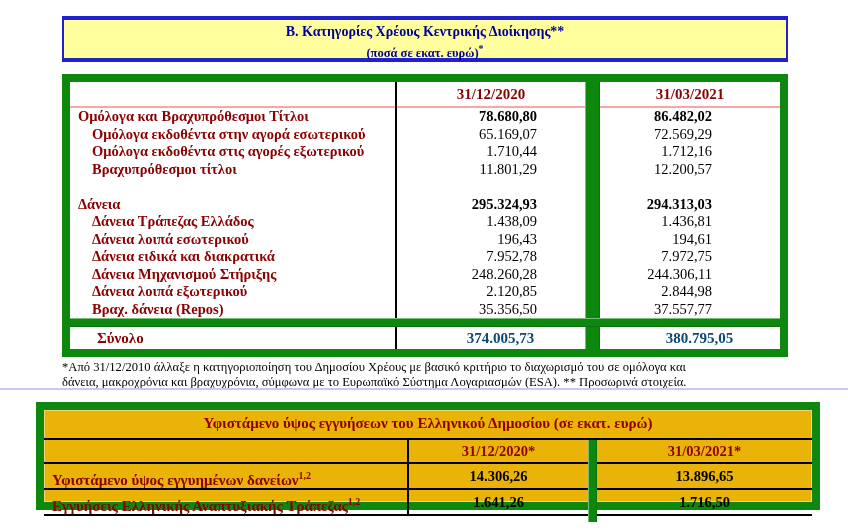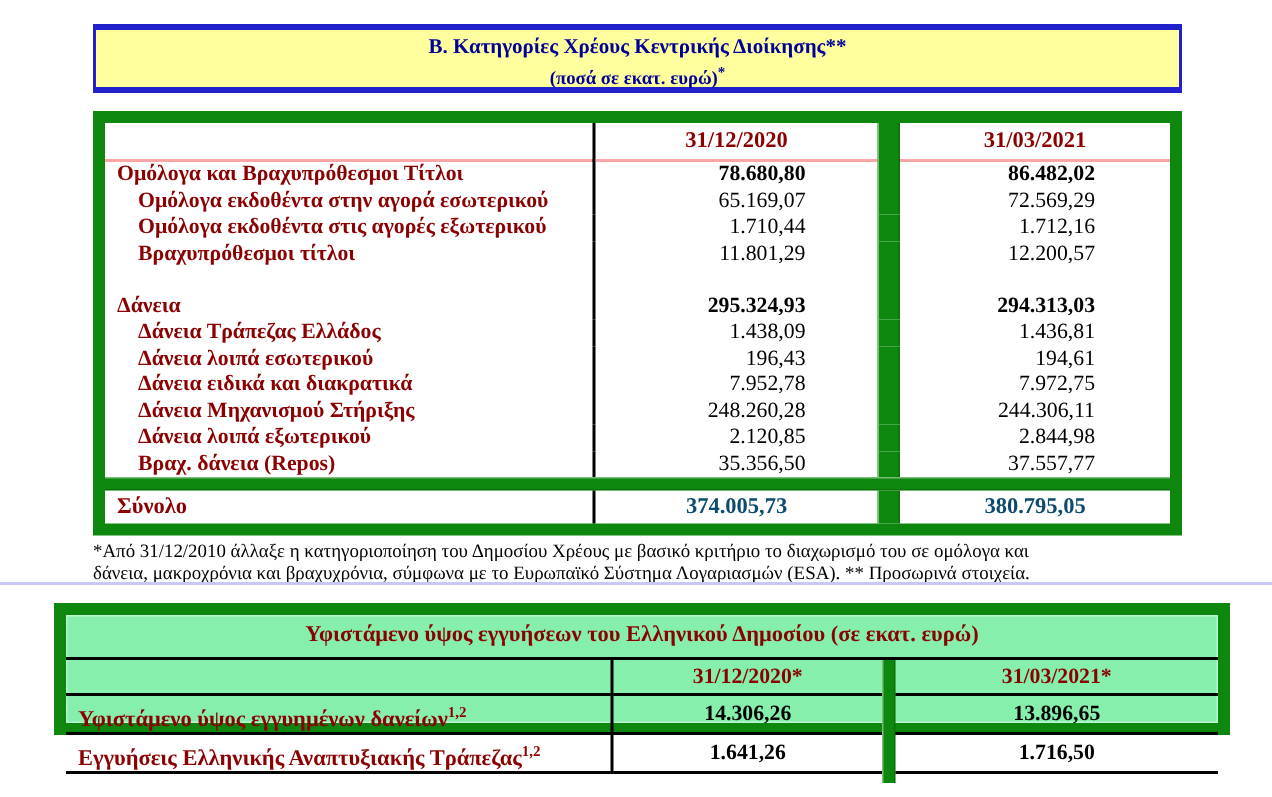--- a/index.html
+++ b/index.html
@@ -27,37 +27,37 @@
   .head .cell{height:100%;line-height:24px;border-bottom:2px solid #fca5a5;}
   .head .vline{border-bottom:2px solid #000;}
   .hdate{font-weight:bold;color:#8B0000;font-size:15px;text-align:center;}
   .body-row{height:17.5px;}
   .body-row .cell{height:100%;line-height:17.5px;font-size:14.5px;}
   .lbl{color:#8B0000;font-weight:bold;padding-left:8px;text-align:left;}
   .lbl.ind{padding-left:22px;}
   .val{color:#000000;text-align:right;}
   .val.b{font-weight:bold;}
   .v2020{padding-right:48px;}
-  .v2021{padding-right:50px;}
+  .v2021{padding-right:68px;}
   .hband{width:710px;height:9px;background:#0d870d;
          box-shadow:inset 0 1px 0 rgba(255,255,255,.45), inset 0 -1px 0 rgba(0,0,0,.15);}
   .total{height:22px;}
-  .total .cell{height:100%;line-height:22px;font-size:15px;font-weight:bold;}
+  .total .cell{height:100%;line-height:22px;font-size:15px;font-weight:bold;margin-left:19px;}
   .total .tval{text-align:center;color:#0c4a6e;}
 
   
   .footnote{left:62px;top:360px;width:730px;font-size:12.6px;line-height:14.5px;color:#000;}
 
   
   .page-divider{left:0;top:388px;width:848px;height:2px;background:#c7c8f6;}
 
   
-  .gtable{left:36px;top:402px;width:784px;height:88px;box-sizing:border-box;
+  .gtable{left:36px;top:402px;width:784px;height:108px;box-sizing:border-box;
           border:8px solid #0d870d;box-shadow:inset 0 0 0 1px rgba(255,255,255,.45);
-          background:#86efac;}
+          background:#eab308;}
   .gtitle{width:768px;height:30px;box-sizing:border-box;border-bottom:2px solid #000;
           line-height:27px;text-align:center;font-size:15px;font-weight:bold;color:#8B0000;}
   .grow{display:grid;grid-template-columns:363px 2px 179px 9px 215px;width:768px;}
   .ghead{height:24px;}
   .ghead .cell{height:100%;line-height:22px;border-bottom:2px solid #000;font-size:14.5px;}
   .ghead .vline{border-bottom:2px solid #000;}
   .g-datarow{height:26px;}
   .g-datarow .cell{height:100%;line-height:24px;border-bottom:2px solid #000;}
   .g-datarow .vline{border-bottom:2px solid #000;}
   .glbl{color:#8B0000;font-weight:bold;font-size:15px;padding-left:8px;text-align:left;white-space:nowrap;}

